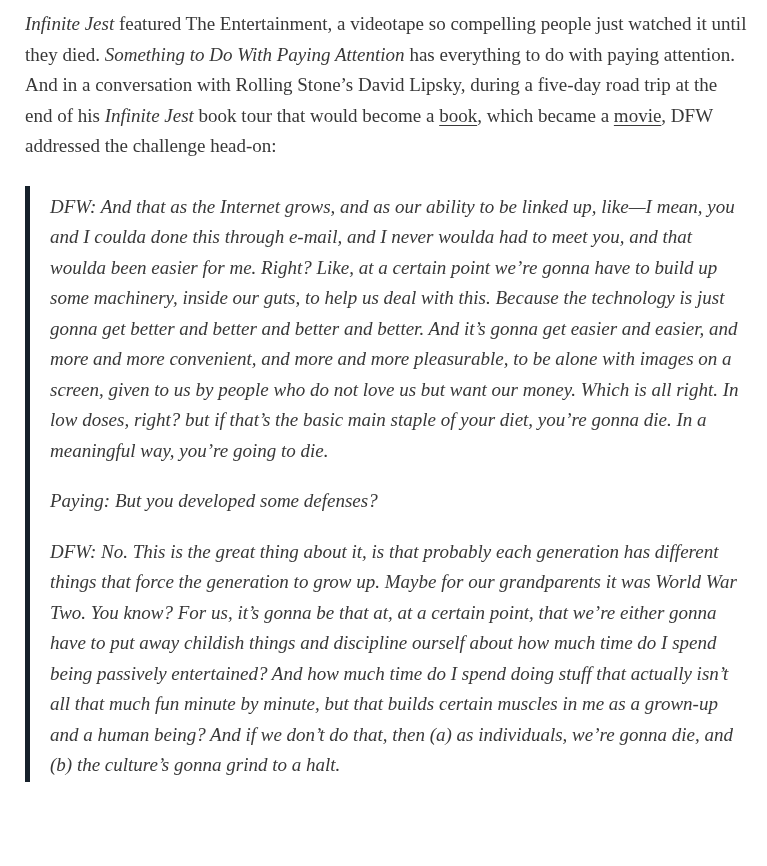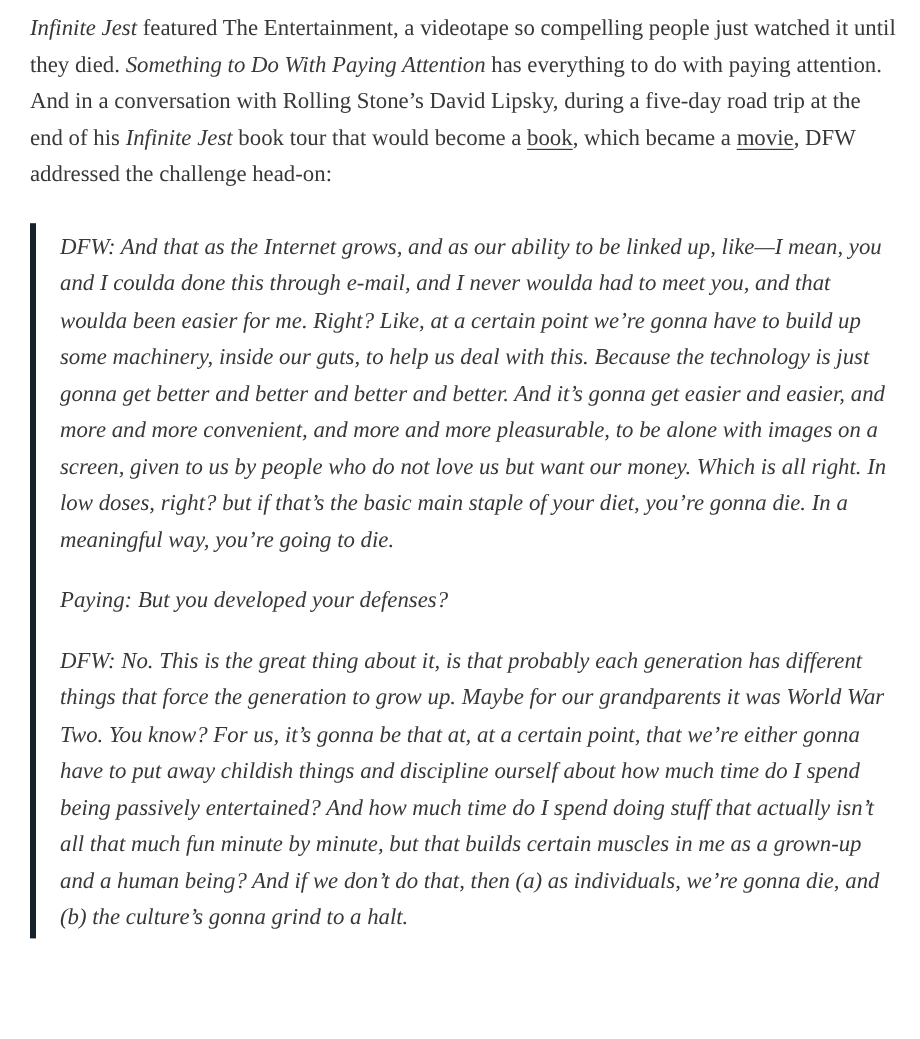--- a/index.html
+++ b/index.html
@@ -35,16 +35,16 @@
 </style>
 </head>
 <body style="background: rgb(255, 255, 255);">
 
 <article>
 
   <p class="para"><span class="seg-italic">Infinite Jest</span><span class="seg-normal"> featured The Entertainment, a videotape so compelling people just watched it until they died. </span><span class="seg-italic">Something to Do With Paying Attention</span><span class="seg-normal"> has everything to do with paying attention. And in a conversation with Rolling Stone’s David Lipsky, during a five-day road trip at the end of his </span><span class="seg-italic">Infinite Jest</span><span class="seg-normal"> book tour that would become a </span><a class="inline-link" href="#">book</a><span class="seg-normal">, which became a </span><a class="inline-link" href="#">movie</a><span class="seg-normal">, DFW addressed the challenge head-on:</span></p>
 
   <blockquote class="quote">
     <p class="para"><span class="seg-bold-italic">DFW:</span><span class="seg-italic"> And that as the Internet grows, and as our ability to be linked up, like—I mean, you and I coulda done this through e-mail, and I never woulda had to meet you, and that woulda been easier for me. Right? Like, at a certain point we’re gonna have to build up some machinery, inside our guts, to help us deal with this. Because the technology is just gonna get better and better and better and better. And it’s gonna get easier and easier, and more and more convenient, and more and more pleasurable, to be alone with images on a screen, given to us by people who do not love us but want our money. Which is all right. In low doses, right? but if that’s the basic main staple of your diet, you’re gonna die. In a meaningful way, you’re going to die.</span></p>
-    <p class="para"><span class="seg-bold-italic">Paying:</span><span class="seg-italic"> But you developed your defenses?</span></p>
+    <p class="para"><span class="seg-bold-italic">Paying:</span><span class="seg-italic"> But you developed some defenses?</span></p>
     <p class="para"><span class="seg-bold-italic">DFW:</span><span class="seg-italic"> No. This is the great thing about it, is that probably each generation has different things that force the generation to grow up. Maybe for our grandparents it was World War Two. You know? For us, it’s gonna be that at, at a certain point, that we’re either gonna have to put away childish things and discipline ourself about how much time do I spend being passively entertained? And how much time do I spend doing stuff that actually isn’t all that much fun minute by minute, but that builds certain muscles in me as a grown-up and a human being? And if we don’t do that, then (a) as individuals, we’re gonna die, and (b) the culture’s gonna grind to a halt.</span></p>
   </blockquote>
 </article>
 
 </body></html>

